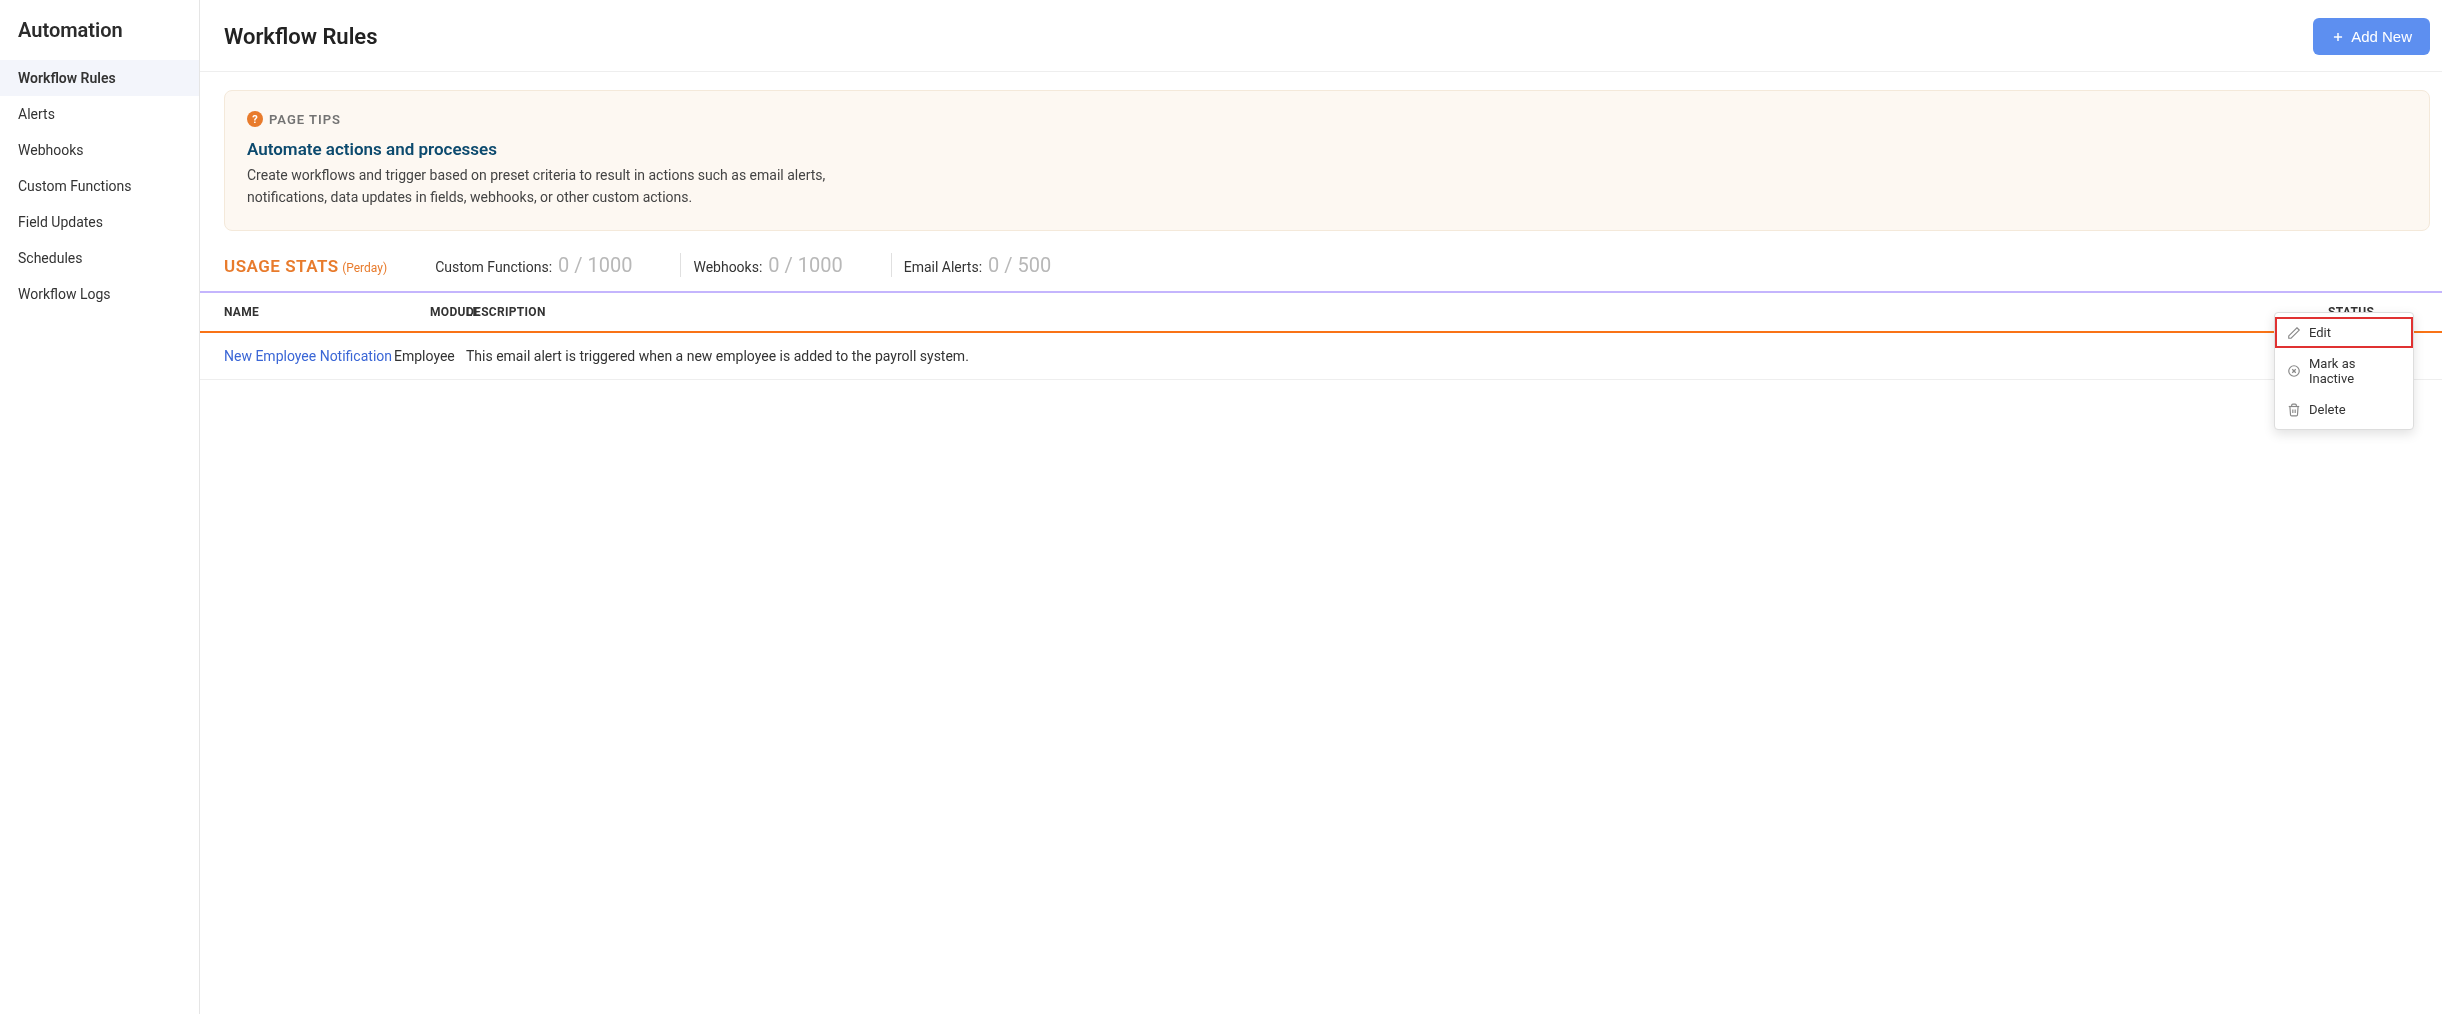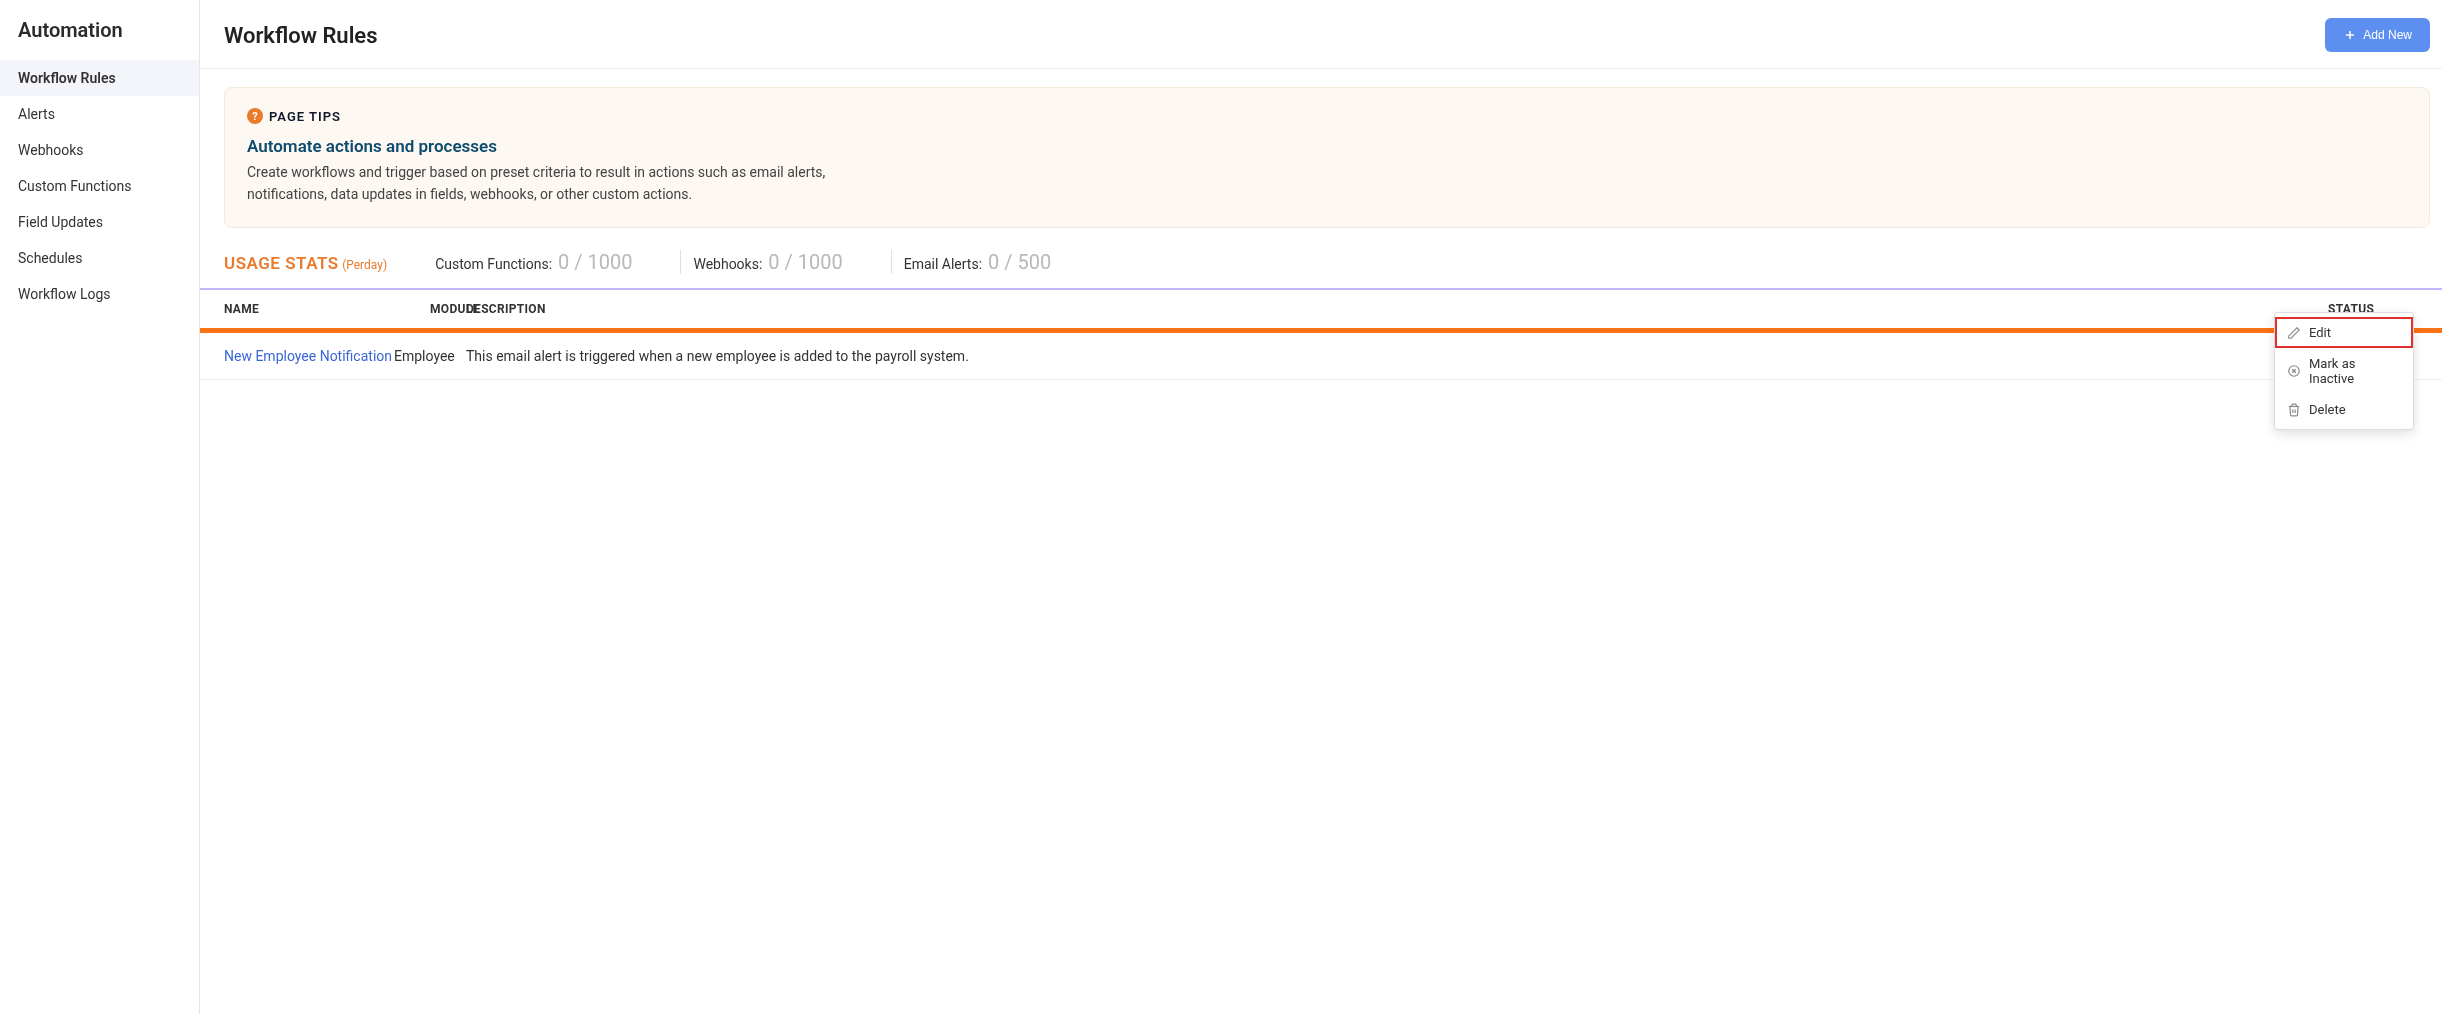--- a/index.html
+++ b/index.html
@@ -54,42 +54,42 @@
       font-size: 22px;
       font-weight: 600;
       color: #222;
     }
     .add-btn {
       background: #5d8ff0;
       color: #fff;
       border: none;
       border-radius: 6px;
       padding: 10px 18px;
-      font-size: 12px;
+      font-size: 15px;
       display: flex;
       align-items: center;
       gap: 6px;
       cursor: pointer;
     }
     .add-btn svg { width: 14px; height: 14px; }
     .tips {
       margin: 18px 12px 0 24px;
       background: #fdf8f2;
       border: 1px solid #f4e9da;
       border-radius: 8px;
       padding: 20px 22px 22px 22px;
     }
     .tips-header {
       display: flex;
       align-items: center;
       gap: 6px;
       margin-bottom: 12px;
     }
     .tips-label {
-      color: #0f172a;
+      color: #737373;
       font-weight: 600;
       letter-spacing: 1px;
       font-size: 13px;
     }
     .tips-icon {
       width: 16px;
       height: 16px;
       border-radius: 50%;
       background: #e87b2c;
       color: #fff;
@@ -143,21 +143,21 @@
       color: #333;
     }
     .stat-value {
       font-size: 20px;
       color: #b8b8b8;
       text-align: center;
     }
     .table-head {
       display: flex;
       padding: 12px 24px;
-      border-bottom: 5px solid #f97316;
+      border-bottom: 2px solid #f97316;
       font-size: 12px;
       font-weight: 700;
       color: #333;
       letter-spacing: 0.3px;
     }
     .col-name { width: 170px; }
     .col-module { width: 72px; padding-left: 36px; }
     .col-desc { flex: 1; }
     .col-status { width: 60px; text-align: left; }
     .col-actions { width: 30px; }

